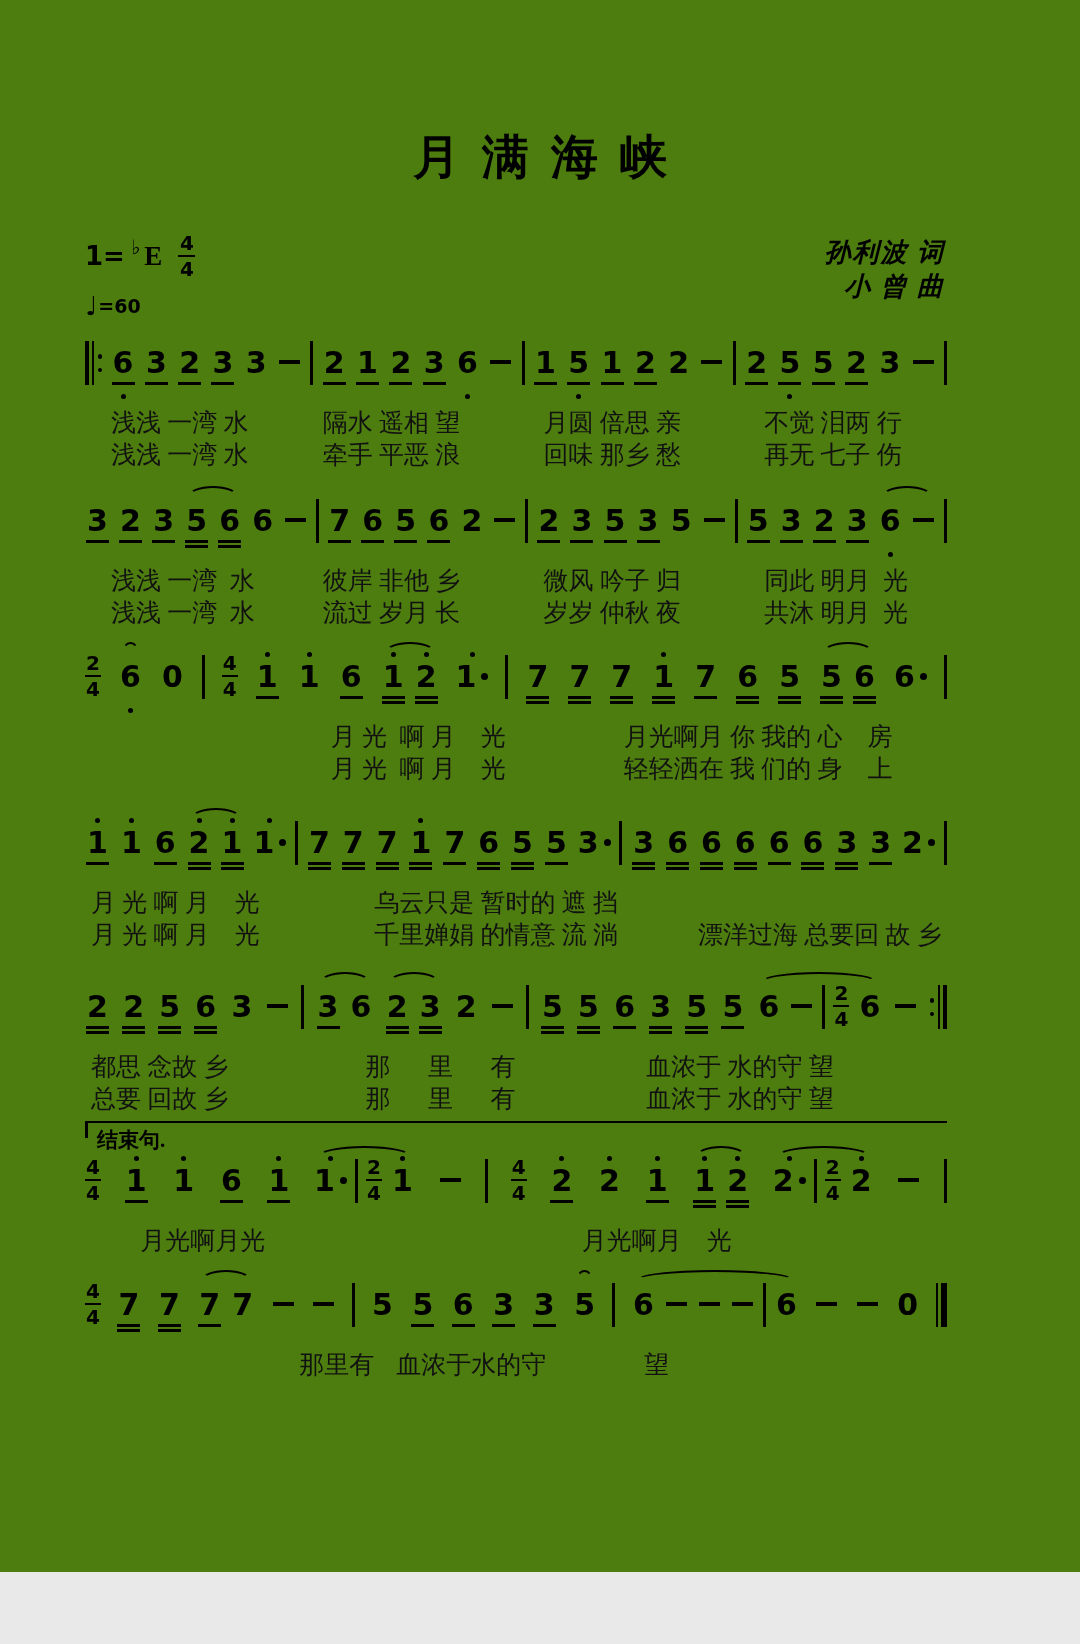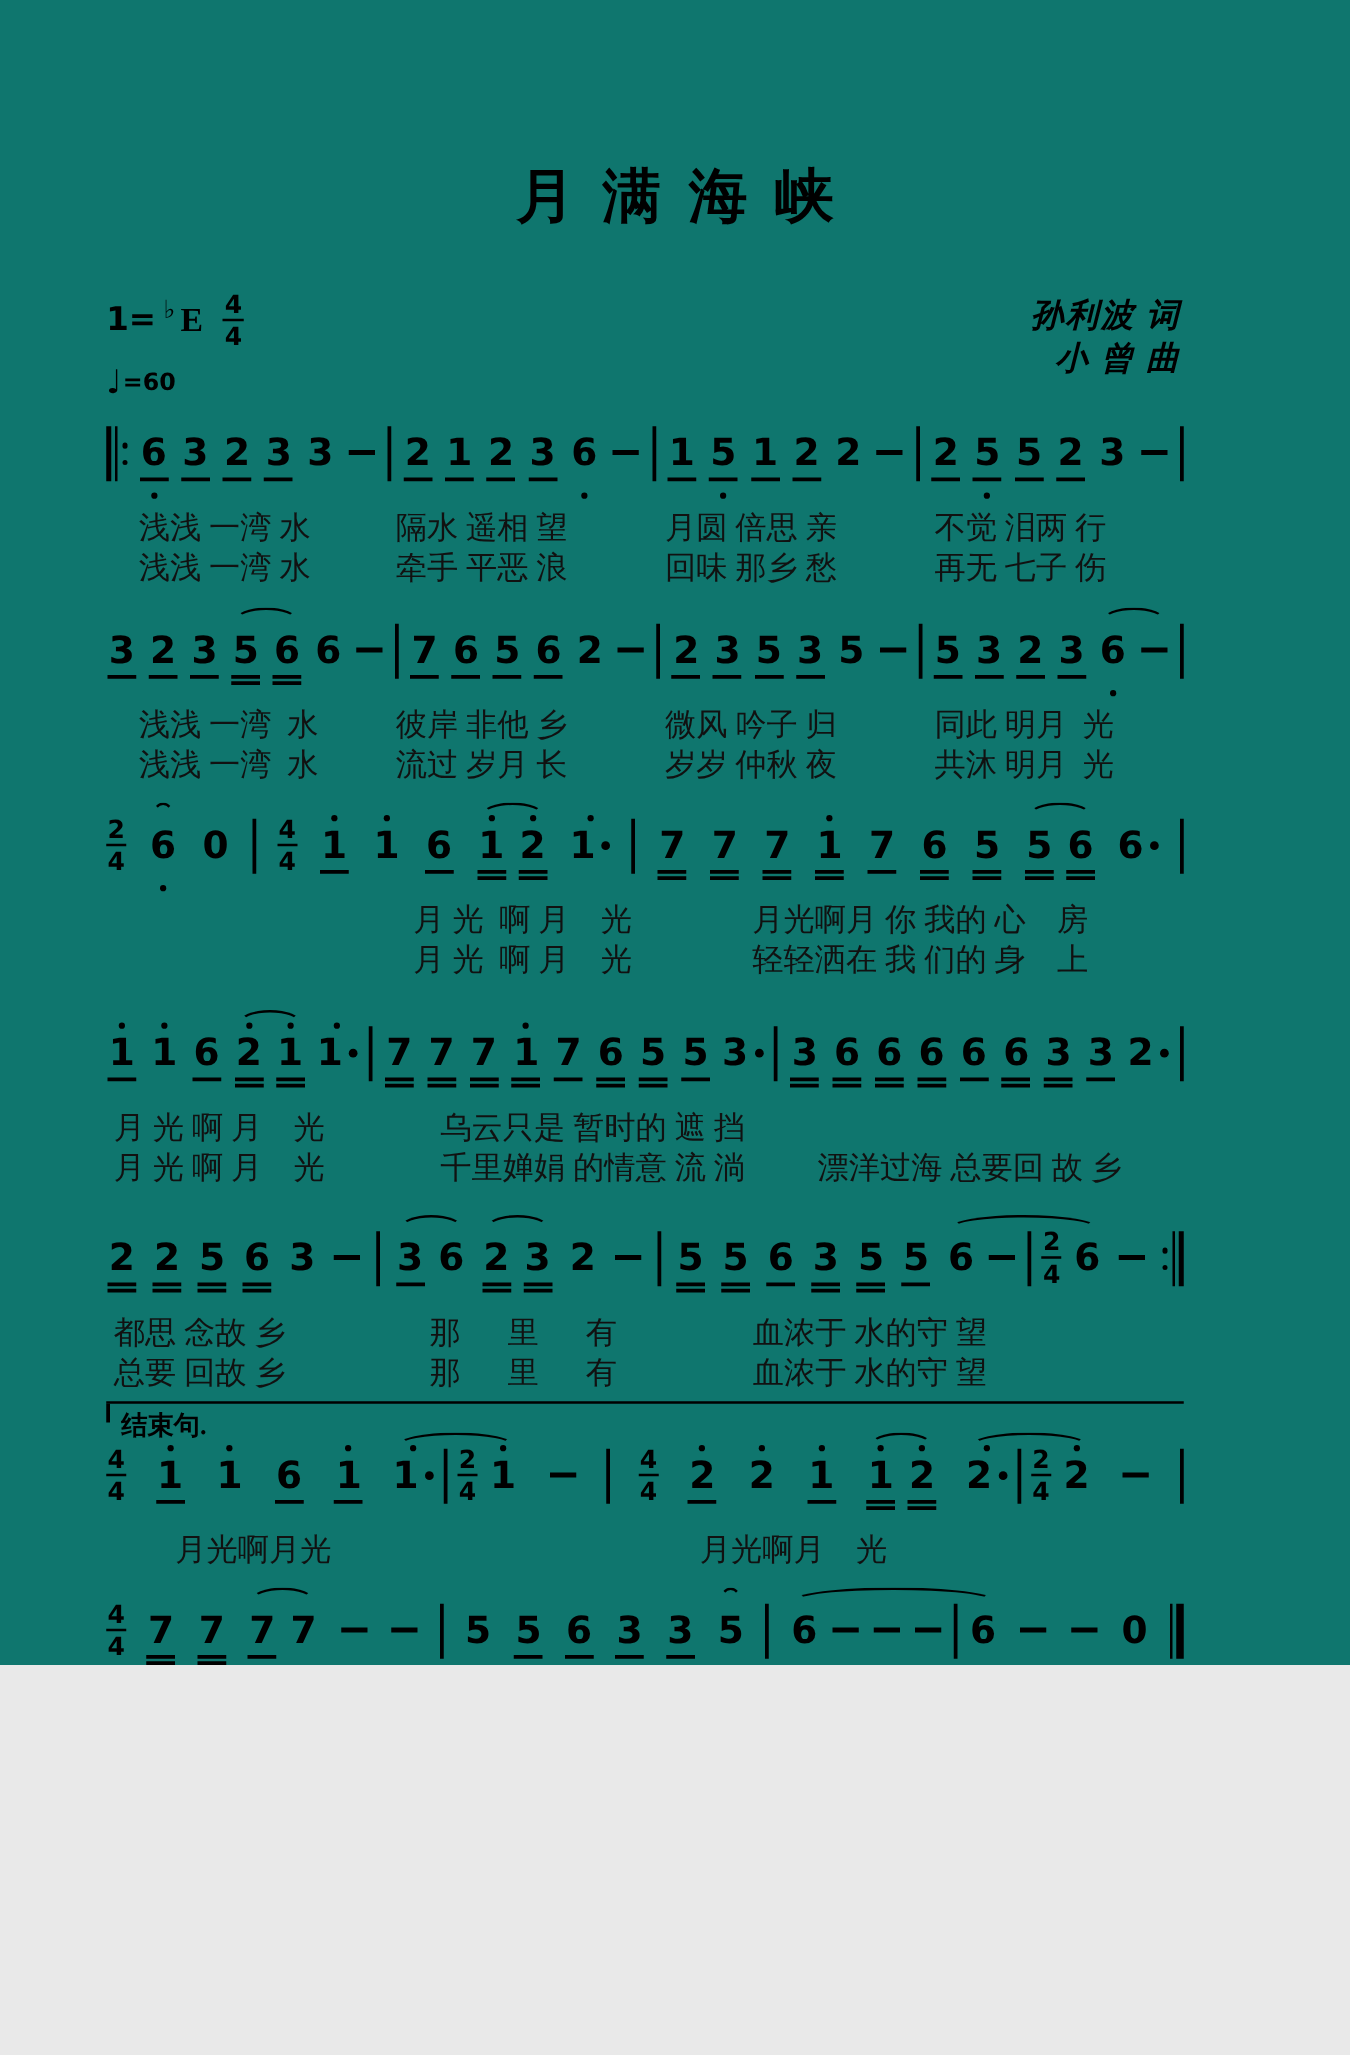--- a/index.html
+++ b/index.html
@@ -1,16 +1,16 @@
 <!DOCTYPE html>
 <html><head>
 <meta charset="utf-8">
 <style>
   html,body{margin:0;padding:0;background:#e9e9e9;}
-  .sheet{position:relative;width:1080px;height:1332px;background:#0f766e;margin:0 auto;overflow:hidden;
+  .sheet{position:relative;width:1080px;height:1572px;background:#4d7c0f;margin:0 auto;overflow:hidden;
          font-family:"Liberation Serif","DejaVu Serif",serif;color:#000;}
   
   .title{position:absolute;top:126px;left:0;width:100%;text-align:center;
          font-size:47px;font-weight:700;letter-spacing:22px;text-indent:22px;}
   .keysig{position:absolute;left:85px;top:233px;display:flex;align-items:center;gap:6px;
           font-family:"DejaVu Sans",sans-serif;font-weight:700;font-size:26px;}
   .keysig .flat{font-size:20px;position:relative;top:-9px;margin-right:-2px;}
   .keysig .tonic{font-family:"Liberation Serif",serif;font-size:27px;}
   .frac{display:flex;flex-direction:column;align-items:center;line-height:1;margin-left:10px;
         font-family:"DejaVu Sans",sans-serif;font-weight:700;font-size:20px;}
@@ -43,21 +43,21 @@
   .rsign{display:flex;gap:3.5px;margin-top:5px;height:44px;align-items:center;}
   .rsign .ln1{width:3.5px;height:44px;background:#000;}
   .rsign .ln2{width:2.2px;height:44px;background:#000;}
   .rsign .th{width:5.5px;height:44px;background:#000;}
   .rsign .dots{display:flex;flex-direction:column;gap:9px;}
   .rsign .dots i{width:4.5px;height:4.5px;border-radius:50%;background:#000;}
   .grp{display:flex;position:relative;justify-content:space-between;gap:8px;align-items:flex-start;}
   .grp.slur::before{content:"";position:absolute;top:-8px;left:4px;right:4px;height:17px;
       border:2.5px solid transparent;border-top:2.5px solid #000;border-radius:50%;}
   
-  .lyr{display:flex;font-size:25px;margin-top:7px;white-space:pre;line-height:30px;color:#111;}
+  .lyr{display:flex;font-size:25px;margin-top:7px;white-space:pre;line-height:30px;color:#111;gap:22px;}
   .lyr + .lyr{margin-top:2px;}
   .lyr span{display:block;box-sizing:border-box;overflow:visible;}
   .sys1 .lyr span,.sys2 .lyr span{width:25%;padding-left:16px;}
   .sys1 .lyr span:first-child,.sys2 .lyr span:first-child{padding-left:26px;}
   .sys3 .lyr{padding-left:28.5%;}
   .sys3 .lyr span:first-child{width:44%;}
   .sys4 .lyr span:nth-child(1){width:31%;padding-left:6px;}
   .sys4 .lyr span:nth-child(2){width:35%;}
   .sys5 .lyr span:nth-child(1){width:30%;padding-left:6px;}
   .sys5 .lyr span:nth-child(2){width:30%;}

